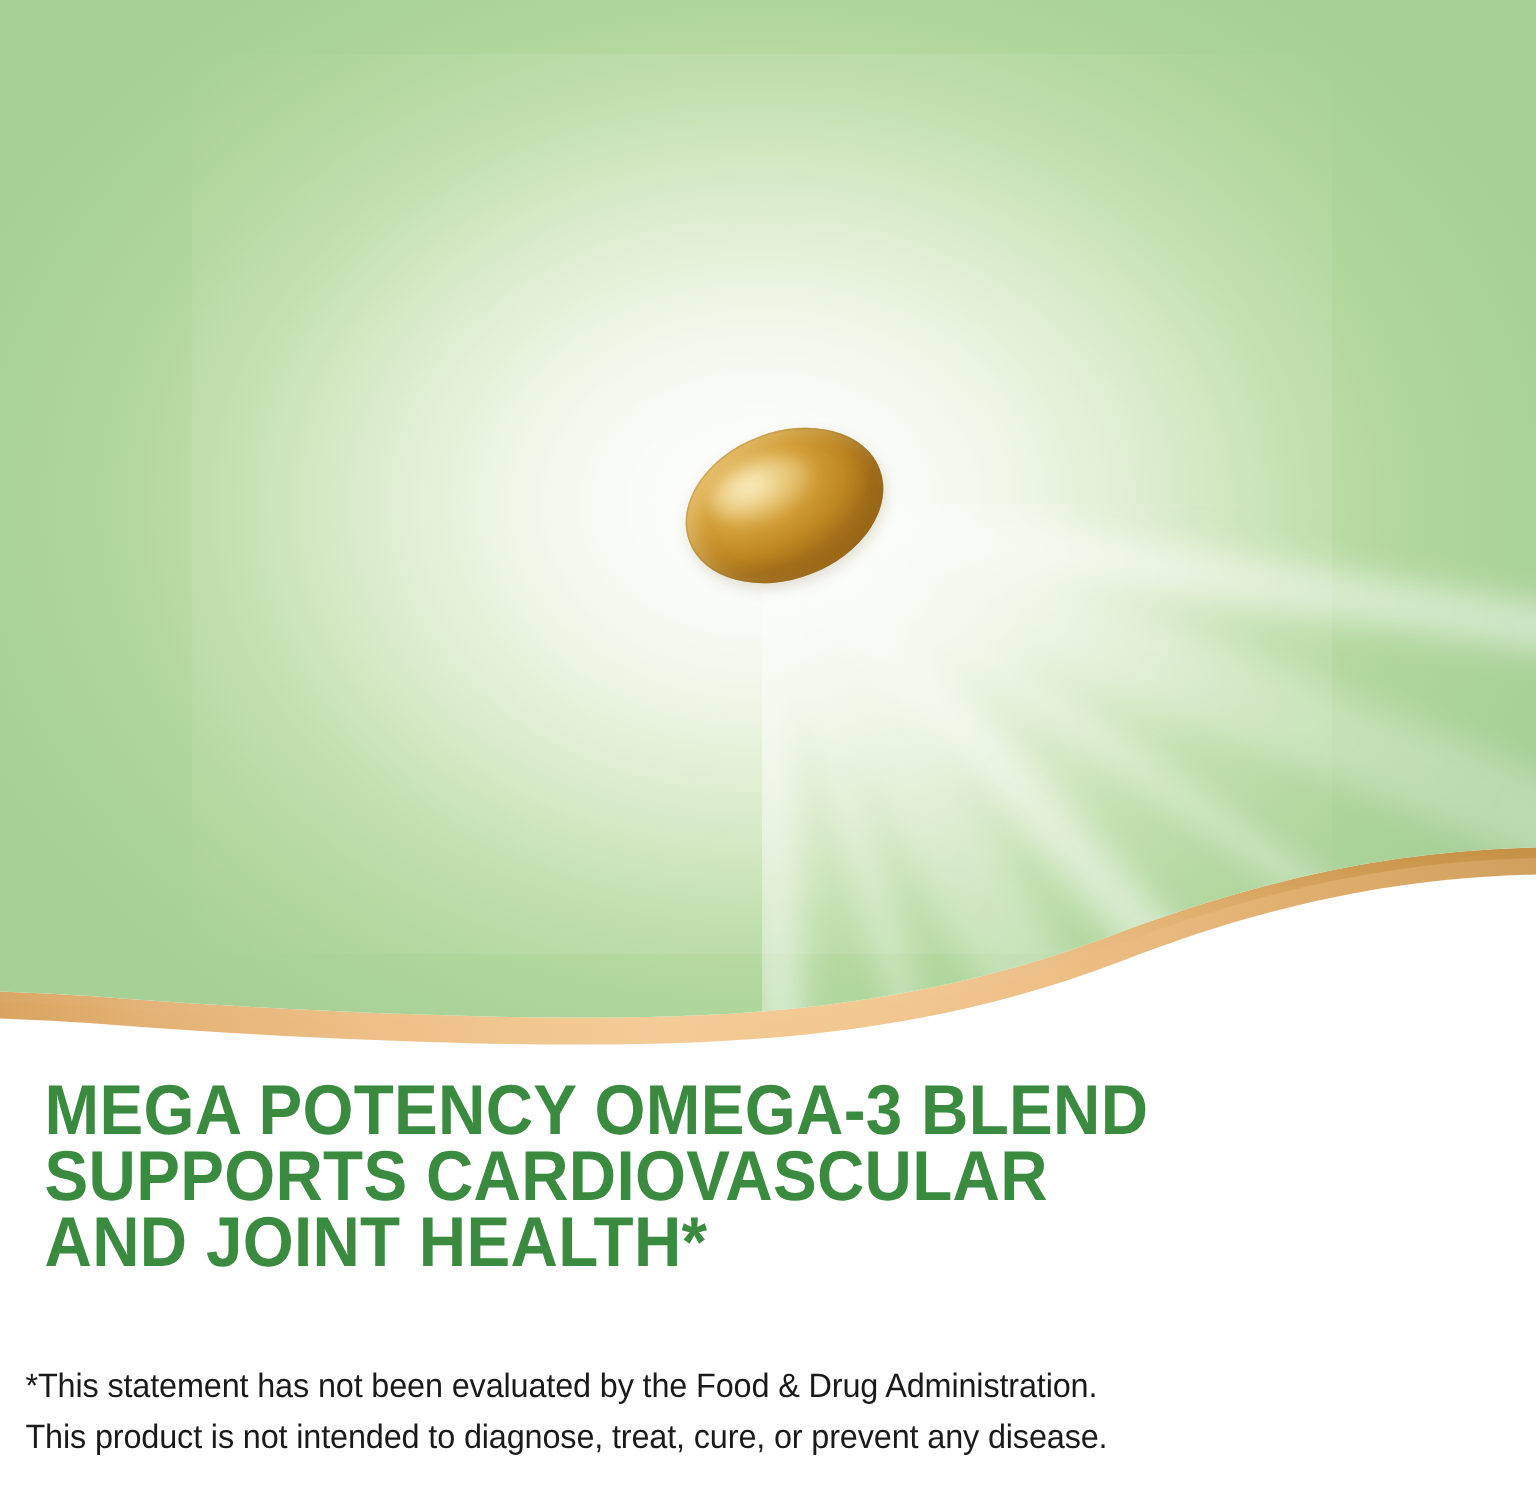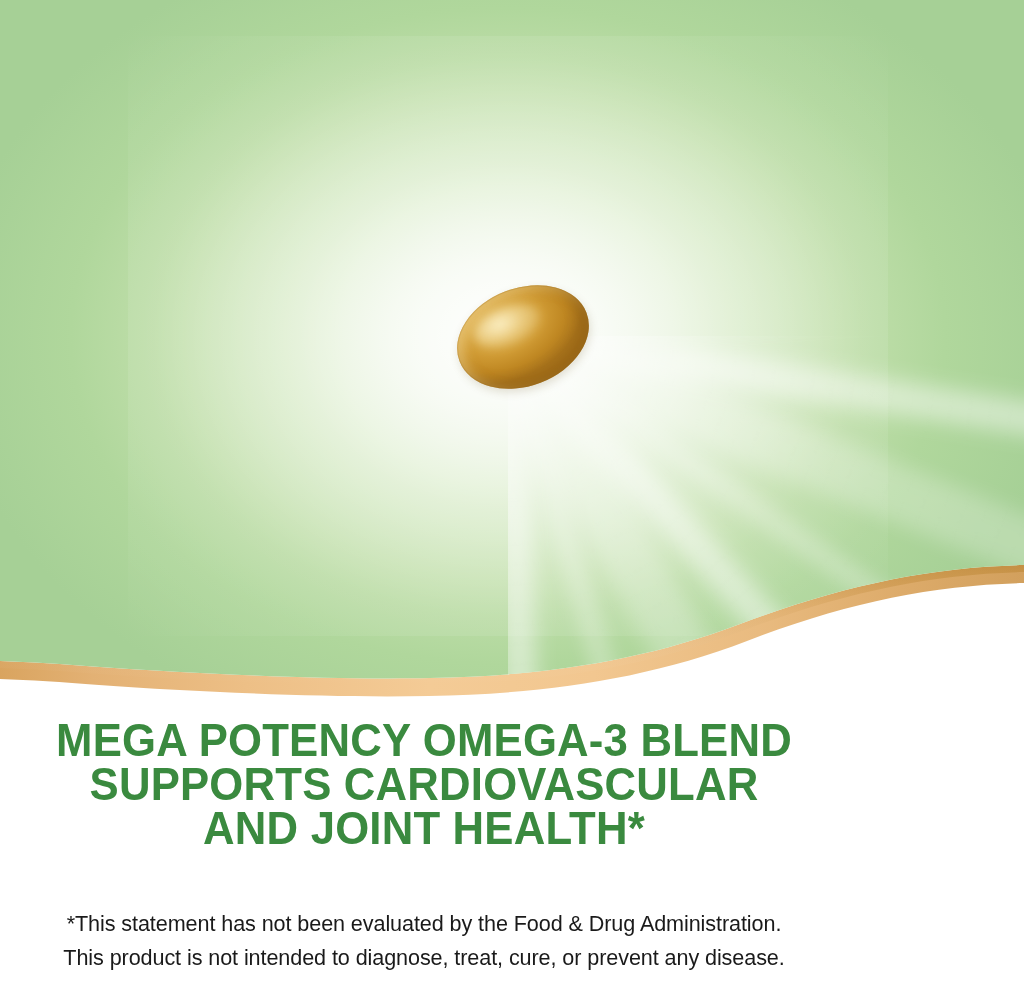--- a/index.html
+++ b/index.html
@@ -158,21 +158,20 @@
     height: 991px;
     pointer-events: none;
   }
 
   
   .copy {
     position: absolute;
     left: 0;
     top: 718px;
     width: 848px;
-    text-align: center;
   }
 
   .headline {
     margin: 0;
     color: #3a8a3f;
     font-family: "Liberation Sans", sans-serif;
     font-weight: 700;
     font-size: 47px;
     line-height: 44px;
     letter-spacing: 0.2px;

